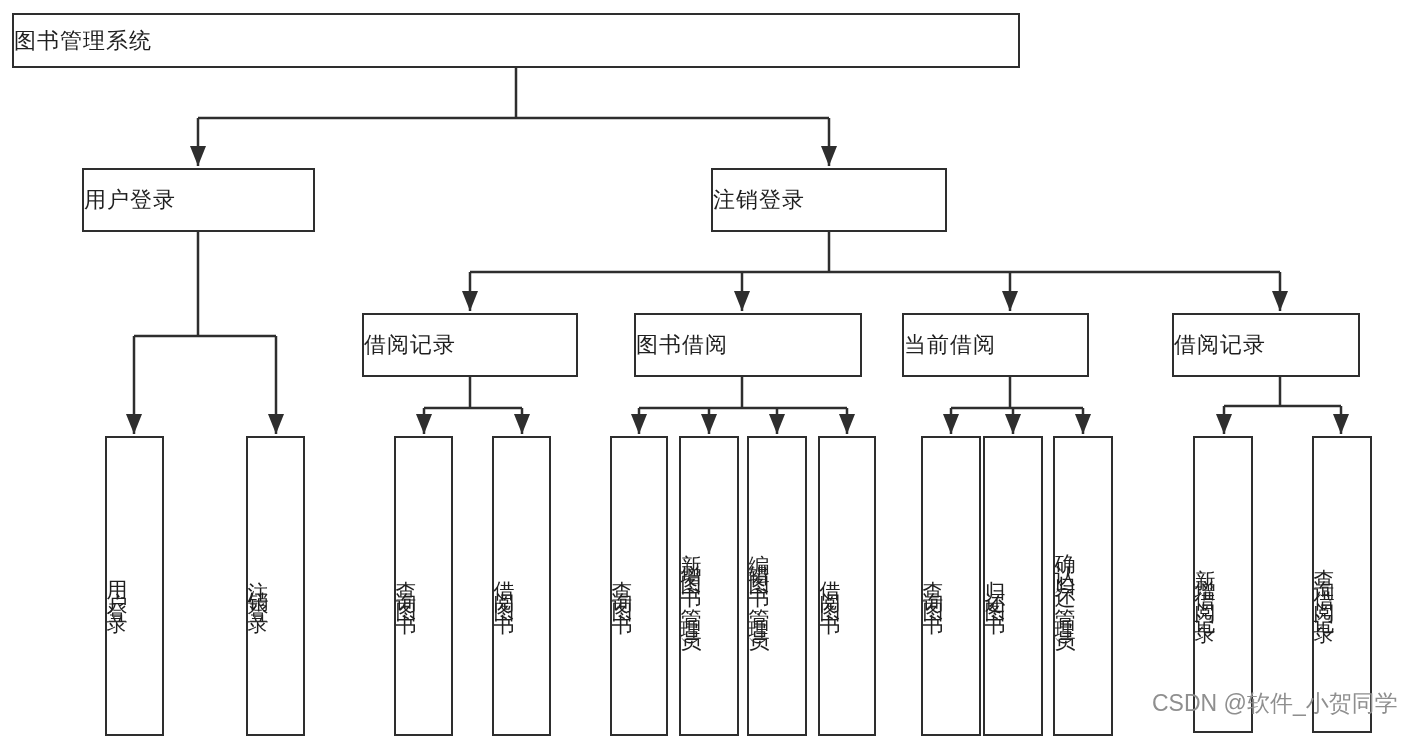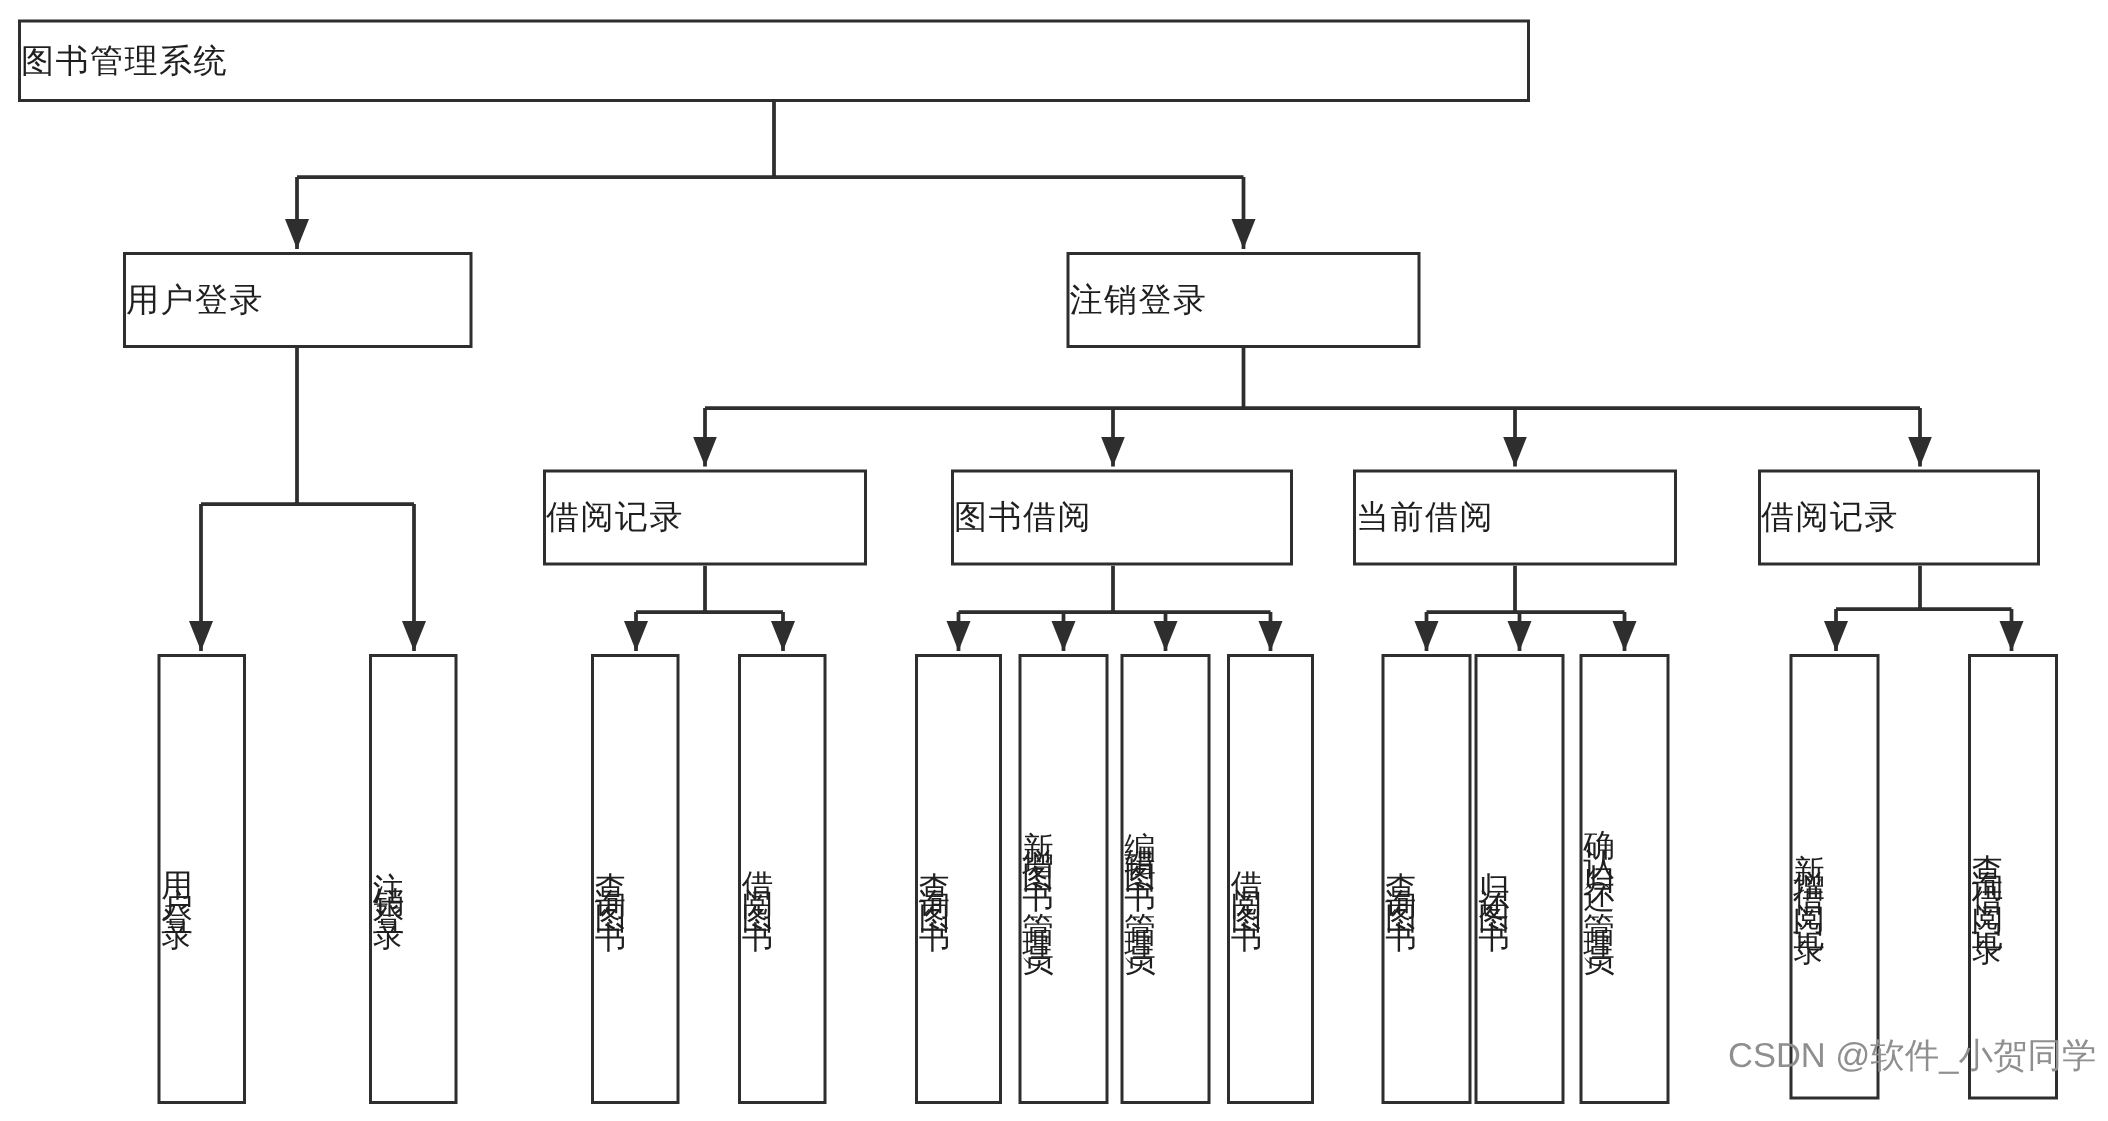--- a/index.html
+++ b/index.html
@@ -108,21 +108,21 @@
   <div class="box h" style="left:711px;top:168px;width:236px;height:64px">
     <span class="lbl">注销登录</span>
   </div>
 
   <div class="box h" style="left:362px;top:313px;width:216px;height:64px">
     <span class="lbl">借阅记录</span>
   </div>
   <div class="box h" style="left:634px;top:313px;width:228px;height:64px">
     <span class="lbl">图书借阅</span>
   </div>
-  <div class="box h" style="left:902px;top:313px;width:216px;height:64px">
+  <div class="box h" style="left:902px;top:313px;width:187px;height:64px">
     <span class="lbl">当前借阅</span>
   </div>
   <div class="box h" style="left:1172px;top:313px;width:188px;height:64px">
     <span class="lbl">借阅记录</span>
   </div>
 
   <div class="box v" style="left:105px;top:436px;width:59px;height:300px">
     <span class="vlbl">用户登录</span>
   </div>
   <div class="box v" style="left:246px;top:436px;width:59px;height:300px">

